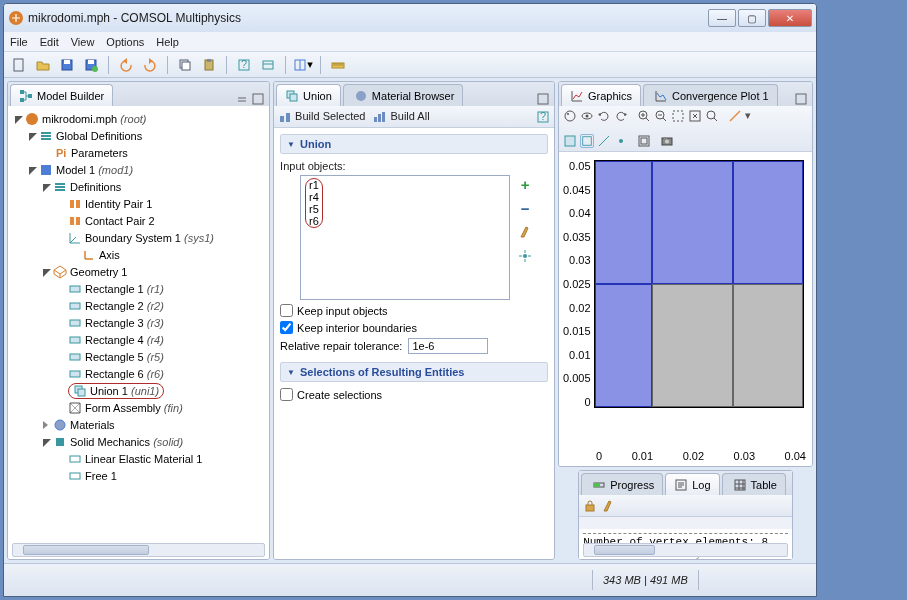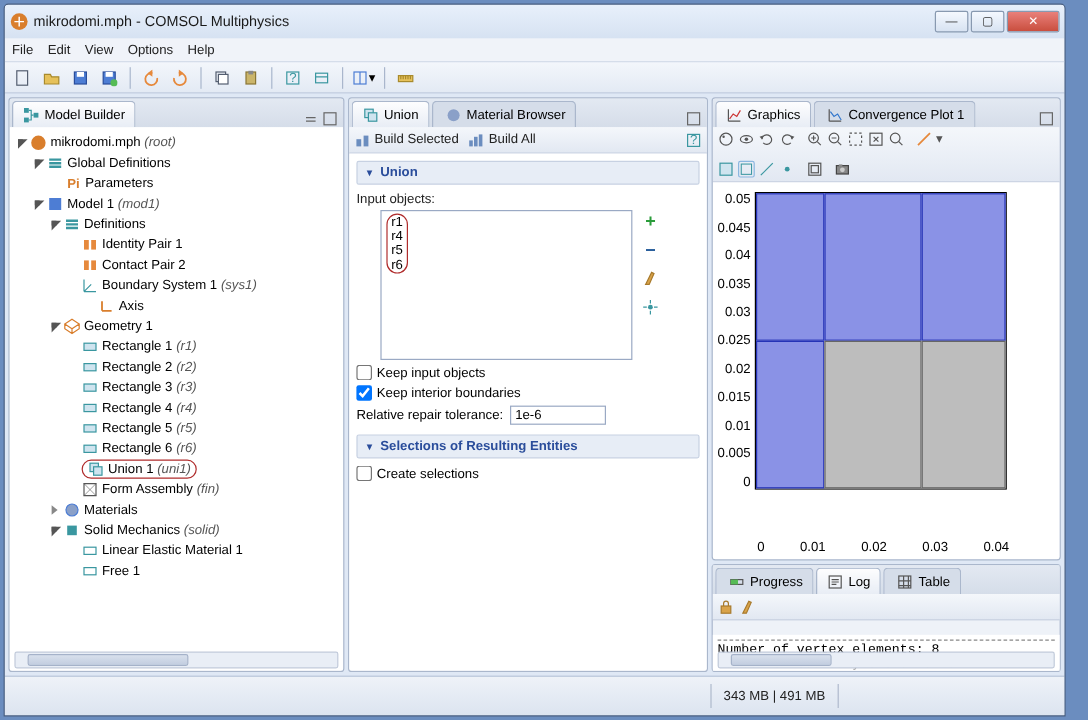--- a/index.html
+++ b/index.html
@@ -1,18 +1,18 @@
 <!DOCTYPE html>
 <html><head>
 <meta charset="utf-8">
 <style>
   * { box-sizing: border-box; margin: 0; padding: 0; font-family: "Segoe UI", Tahoma, sans-serif; font-size: 11px; }
   body { background: #6b8dbf; width: 907px; height: 600px; overflow: hidden; position: relative; }
   
-  .window { position: absolute; top: 3px; left: 3px; width: 885px; height: 594px; background: #dfe8f5; border: 1px solid #4a5f80; border-radius: 4px 4px 0 0; overflow: hidden; display: flex; flex-direction: column; }
+  .window { position: absolute; top: 3px; left: 3px; width: 814px; height: 594px; background: #dfe8f5; border: 1px solid #4a5f80; border-radius: 4px 4px 0 0; overflow: hidden; display: flex; flex-direction: column; }
   
   .titlebar { height: 28px; background: linear-gradient(to bottom, #e8f0fb, #d6e2f2); display: flex; align-items: center; padding: 0 4px; }
   .titlebar .icon { width: 16px; height: 16px; margin-right: 4px; }
   .titlebar .title { flex: 1; color: #1a1a1a; font-size: 12px; }
   .winbtns { display: flex; gap: 0; }
   .winbtn { width: 28px; height: 18px; border: 1px solid #8899b0; background: linear-gradient(to bottom, #f4f8fe, #d8e3f2); border-radius: 2px; margin-left: 2px; display: flex; align-items: center; justify-content: center; font-size: 10px; color: #333; }
   .winbtn.close { background: linear-gradient(to bottom, #e9807a, #c94e3e); color: #fff; width: 44px; }
   
   .menubar { height: 20px; background: #f0f3f9; display: flex; align-items: center; padding: 0 6px; gap: 12px; border-bottom: 1px solid #cfd8e6; }
   .menubar span { color: #222; cursor: default; }
@@ -20,21 +20,21 @@
   .toolbar { height: 26px; background: linear-gradient(to bottom, #f3f6fb, #e3eaf4); border-bottom: 1px solid #b9c6d9; display: flex; align-items: center; padding: 0 4px; gap: 2px; }
   .tbtn { width: 22px; height: 22px; display: flex; align-items: center; justify-content: center; border-radius: 2px; }
   .tbtn svg { width: 14px; height: 14px; }
   .tsep { width: 1px; height: 18px; background: #a9b6cc; margin: 0 4px; }
   
   .workarea { flex: 1; background: #dfe8f5; padding: 3px; display: flex; gap: 3px; overflow: hidden; }
   
   .panel { background: #eef2f8; border: 1px solid #aab7cc; border-radius: 3px; display: flex; flex-direction: column; overflow: hidden; }
   .panel-left { width: 280px; }
   .panel-mid { width: 300px; }
-  .panel-right { flex: 1; display: flex; flex-direction: column; gap: 3px; background: transparent; border: none; }
+  .panel-right { flex: 1; display: flex; flex-direction: column; gap: 3px; background: transparent; border: none; align-items: center; }
   
   .tabstrip { height: 24px; display: flex; align-items: flex-end; background: linear-gradient(to bottom, #e3e9f2, #d5dde9); padding: 0 2px; }
   .tab { height: 22px; padding: 0 8px; display: flex; align-items: center; gap: 4px; background: linear-gradient(to bottom, #fdfdfe, #e8edf5); border: 1px solid #aab7cc; border-bottom: none; border-radius: 4px 4px 0 0; margin-right: 2px; }
   .tab.inactive { background: #d5dde9; padding-left: 10px; }
   .tab .ticon { width: 14px; height: 14px; }
   .tab-tools { margin-left: auto; display: flex; gap: 2px; padding-right: 2px; }
   .mini-icon { width: 14px; height: 14px; }
   
   .tree { flex: 1; background: #fff; overflow: auto; padding: 4px 2px; }
   .tree-row { display: flex; align-items: center; height: 17px; white-space: nowrap; }
@@ -69,21 +69,21 @@
   .yaxis { display: flex; flex-direction: column; justify-content: space-between; align-items: flex-end; padding-right: 3px; font-size: 9px; color: #000; height: 248px; }
   .plot { position: relative; border: 1px solid #000; width: 210px; height: 248px; background: #fff; }
   .rect { position: absolute; background: #8a92e6; border: 1px solid #2533b6; }
   .rect.gray { background: #bdbdbd; border-color: #666; }
   .xaxis { display: flex; justify-content: space-between; font-size: 9px; color: #000; width: 210px; margin-left: 33px; margin-top: 2px; }
   
   .bottom-panel { height: 90px; background: #eef2f8; border: 1px solid #aab7cc; border-radius: 3px; display: flex; flex-direction: column; }
   .bottom-body { flex: 1; background: #fff; overflow: hidden; padding: 2px 4px; font-family: monospace; font-size: 10px; margin-top: 12px; }
   .mono { font-family: "Courier New", monospace; font-size: 11px; }
   
-  .statusbar { height: 20px; background: linear-gradient(to bottom, #eef2f8, #dce4f0); border-top: 1px solid #b9c6d9; display: flex; align-items: center; padding: 16px 8px; }
+  .statusbar { height: 20px; background: linear-gradient(to bottom, #eef2f8, #dce4f0); border-top: 1px solid #b9c6d9; display: flex; align-items: center; padding: 16px 8px; font-style: italic; }
   .status-sep { width:1px; height: 20px; background: #aeb9cc; margin: 0 0; }
   .status-seg { padding: 0 10px; color: #222; }
   
   .scrollbar-h { position: absolute; left: 4px; right: 4px; bottom: 2px; height: 14px; background: #e9eef6; border: 1px solid #c1cada; border-radius: 2px; display: flex; align-items: center; }
   .scroll-thumb { height: 10px; width: 50%; margin-left: 10px; background: linear-gradient(to bottom, #d8e0ec, #c2cde0); border: 1px solid #a5b2c9; border-radius: 2px; }
 </style>
 </head>
 <body>
 
 <div class="window">

